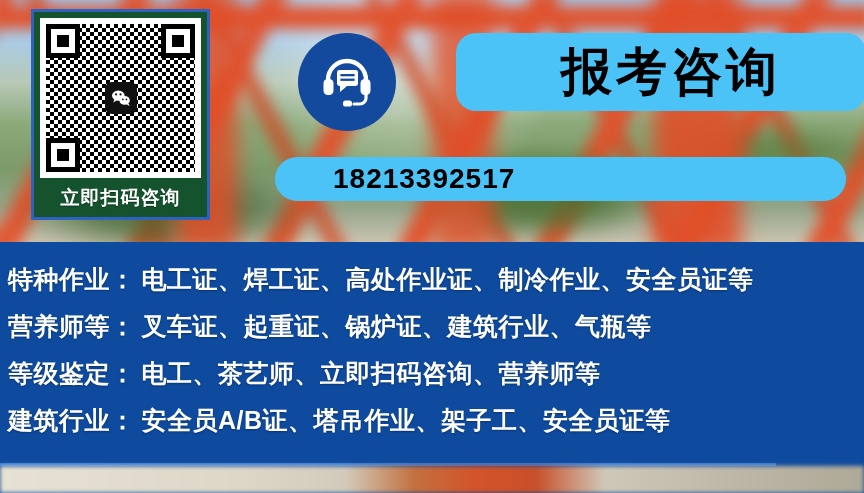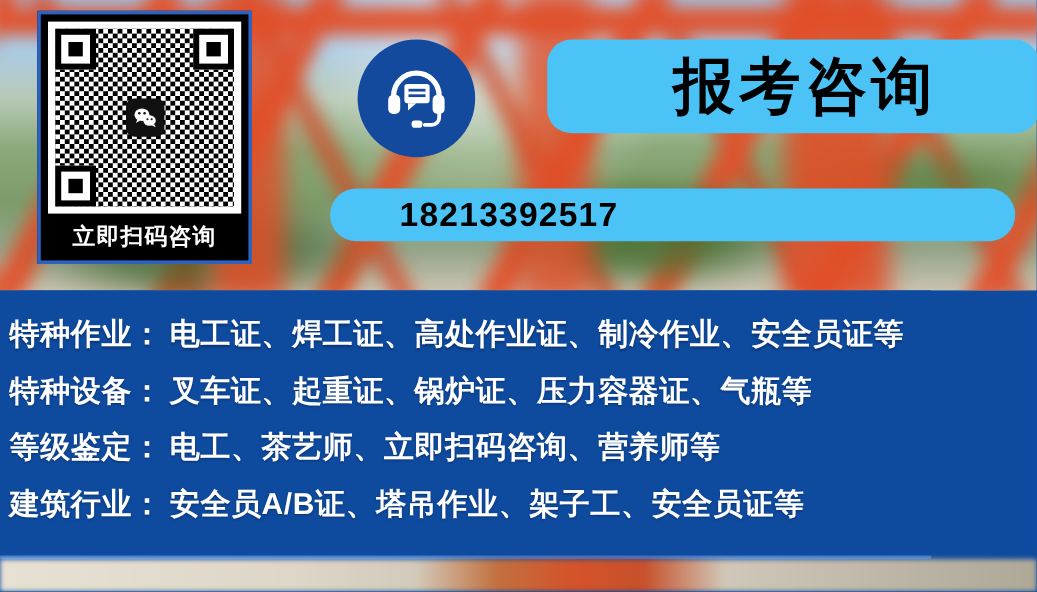--- a/index.html
+++ b/index.html
@@ -44,21 +44,21 @@
   }
   .photo-bottom{
     position:absolute;left:0;bottom:0;width:864px;height:27px;overflow:hidden;
     background:linear-gradient(90deg,#e7e1d4 0%, #ded7c8 28%, #d2cbbb 40%, #c2703f 48%, #d4532a 55%, #c8502a 62%, #cfc8b8 70%, #bdb6a6 86%, #aea897 100%);
     filter:blur(2.2px);
   }
 
   
   .qr-panel{
     position:absolute;left:31px;top:9px;width:179px;height:211px;
-    background:#000000;border:3px solid #2E62C0;box-sizing:border-box;
+    background:#14532d;border:3px solid #2E62C0;box-sizing:border-box;
     padding:6px 6px 0 6px;
   }
   .qr-white{
     width:100%;height:160px;background:#fff;box-sizing:border-box;
     position:relative;overflow:hidden;
   }
   .qr-img{
     position:absolute;left:6px;top:6px;right:6px;bottom:6px;
     background-color:#fff;
     background-image:
@@ -174,21 +174,21 @@
 
   <div class="badge-phone">
     <span class="num">18213392517</span>
   </div>
 
   <div class="info-panel">
     <div class="info-row">
       <span class="cat">特种作业：</span><span>电工证、焊工证、高处作业证、制冷作业、安全员证等</span>
     </div>
     <div class="info-row">
-      <span class="cat">特种设备：</span><span>叉车证、起重证、锅炉证、压力容器证、气瓶等</span>
+      <span class="cat">营养师等：</span><span>叉车证、起重证、锅炉证、建筑行业、气瓶等</span>
     </div>
     <div class="info-row">
       <span class="cat">等级鉴定：</span><span>电工、茶艺师、立即扫码咨询、营养师等</span>
     </div>
     <div class="info-row">
       <span class="cat">建筑行业：</span><span>安全员A/B证、塔吊作业、架子工、安全员证等</span>
     </div>
   </div>
 
   <div class="photo-bottom"></div>

